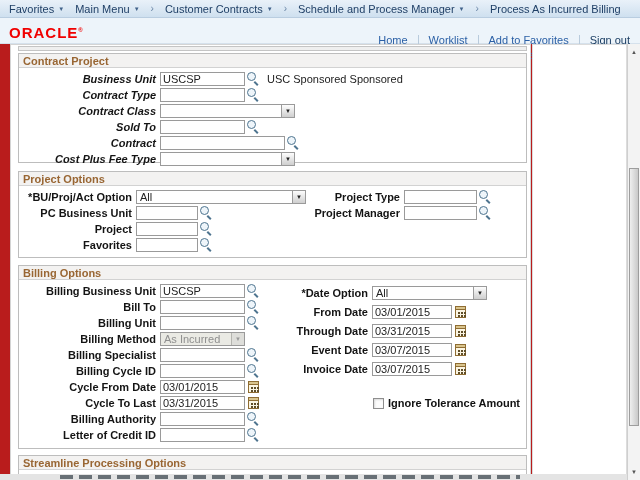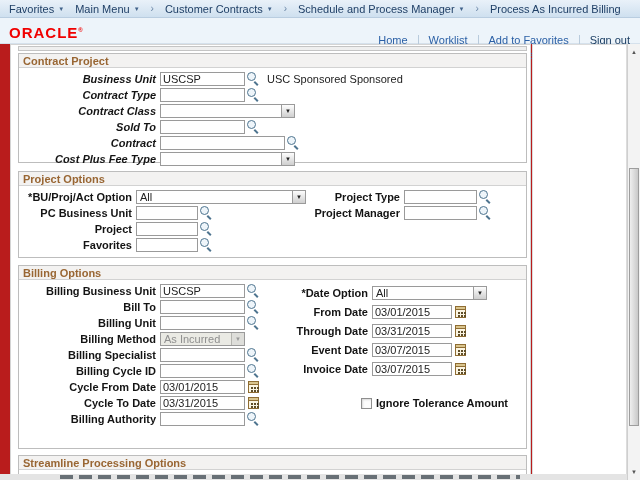--- a/index.html
+++ b/index.html
@@ -290,26 +290,31 @@
           <span class="flabel lbl-bl">Billing Cycle ID</span>
           <input class="tin w85" value="" style="">
           <span class="mag"></span>
         </div>
         <div class="frow">
           <span class="flabel lbl-bl">Cycle From Date</span>
           <input class="tin w85" value="03/01/2015" style="">
           <span class="cal"></span>
         </div>
         <div class="frow">
-          <span class="flabel lbl-bl">Cycle To Date</span>
+          <span class="flabel lbl-bl">Cycle To Last</span>
           <input class="tin w85" value="03/31/2015" style="">
           <span class="cal"></span>
         </div>
         <div class="frow">
           <span class="flabel lbl-bl">Billing Authority</span>
+          <input class="tin w85" value="" style="">
+          <span class="mag"></span>
+        </div>
+        <div class="frow">
+          <span class="flabel lbl-bl">Letter of Credit ID</span>
           <input class="tin w85" value="" style="">
           <span class="mag"></span>
         </div>
 
         <div class="col-abs" style="left:238px; top:5px;">
           <div class="frow-r">
             <span class="flabel lbl-br">*Date Option</span>
             <div class="dd ddw115">
               <span class="dd-val">All</span>
               <span class="dd-btn">▼</span>
@@ -329,21 +334,21 @@
             <span class="flabel lbl-br">Event Date</span>
             <input class="tin w80" value="03/07/2015" style="">
             <span class="cal"></span>
           </div>
           <div class="frow-r">
             <span class="flabel lbl-br">Invoice Date</span>
             <input class="tin w80" value="03/07/2015" style="">
             <span class="cal"></span>
           </div>
         </div>
-        <div class="cbrow col-abs" style="left:342px; top:117px;">
+        <div class="cbrow col-abs" style="left:354px; top:117px;">
           <span class="cb"></span>
           <span class="cblabel">Ignore Tolerance Amount</span>
         </div>
       </div>
     </div>
 
     <div class="sect" style="top:410px; height:70px;">
       <div class="sect-h">Streamline Processing Options</div>
       <div class="sect-b">
         <div class="cbrow" style="margin-left:397px; margin-top:2px;">

